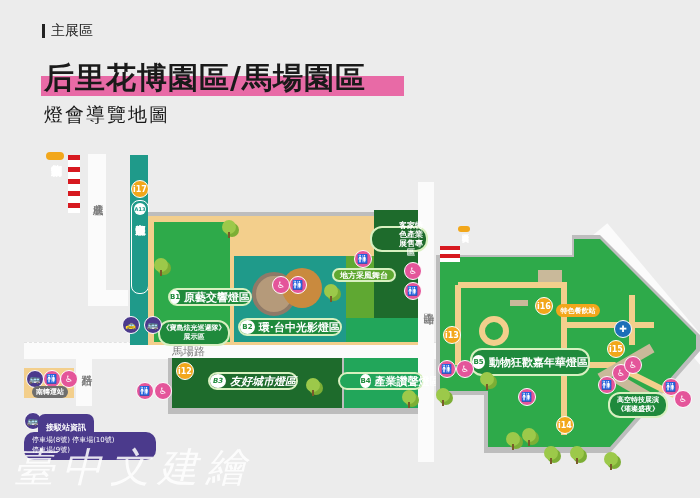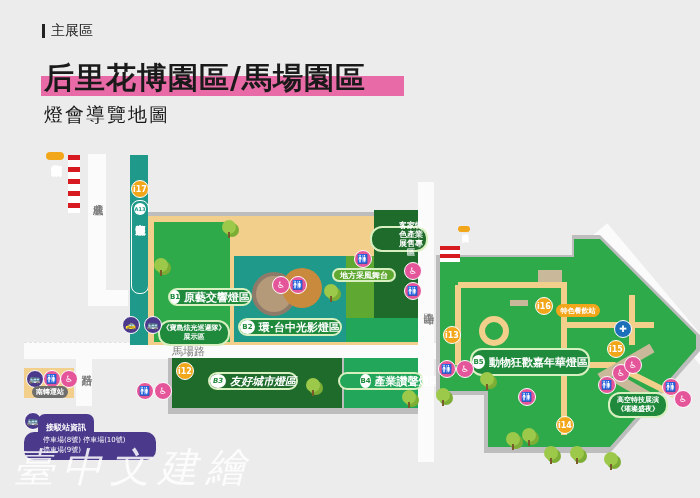--- a/index.html
+++ b/index.html
@@ -149,21 +149,21 @@
 <div class="purple-dot" style="left:144px;top:316px;">🚌</div>
 
 <div class="abs" style="left:24px;top:368px;width:50px;height:30px;background:#f3cf8c;"></div>
 <div class="purple-dot" style="left:26px;top:370px;">🚌</div>
 <div class="pink-dot" style="left:43px;top:370px;">🚻</div>
 <div class="pink-dot" style="left:60px;top:370px;">♿</div>
 <div class="pill" style="left:32px;top:386px;width:36px;height:12px;font-size:7px;background:#6e6e6e;border-radius:6px;">南轉運站</div>
 
 <div class="purple-dot" style="left:24px;top:412px;">🚌</div>
 <div class="pill" style="left:38px;top:414px;width:56px;height:26px;font-size:8px;background:#4b3a8c;border-radius:7px;">接駁站資訊</div>
-<div class="abs" style="left:24px;top:432px;width:132px;height:28px;background:#4b3a8c;border-radius:10px;color:#fff;font-size:7px;padding:3px 19px;box-sizing:border-box;line-height:10px;">
+<div class="abs" style="left:24px;top:432px;width:132px;height:28px;background:#4b3a8c;border-radius:10px;color:#fff;font-size:7px;padding:3px 8px;box-sizing:border-box;line-height:10px;">
   <div>停車場(8號)  停車場(10號)</div>
   <div>停車場(9號)</div>
 </div>
 
 <div class="tree" style="left:222px;top:220px;"></div>
 <div class="tree" style="left:154px;top:258px;"></div>
 <div class="tree" style="left:324px;top:284px;"></div>
 <div class="tree" style="left:306px;top:378px;"></div>
 <div class="tree" style="left:402px;top:390px;"></div>
 <div class="tree" style="left:436px;top:388px;"></div>

